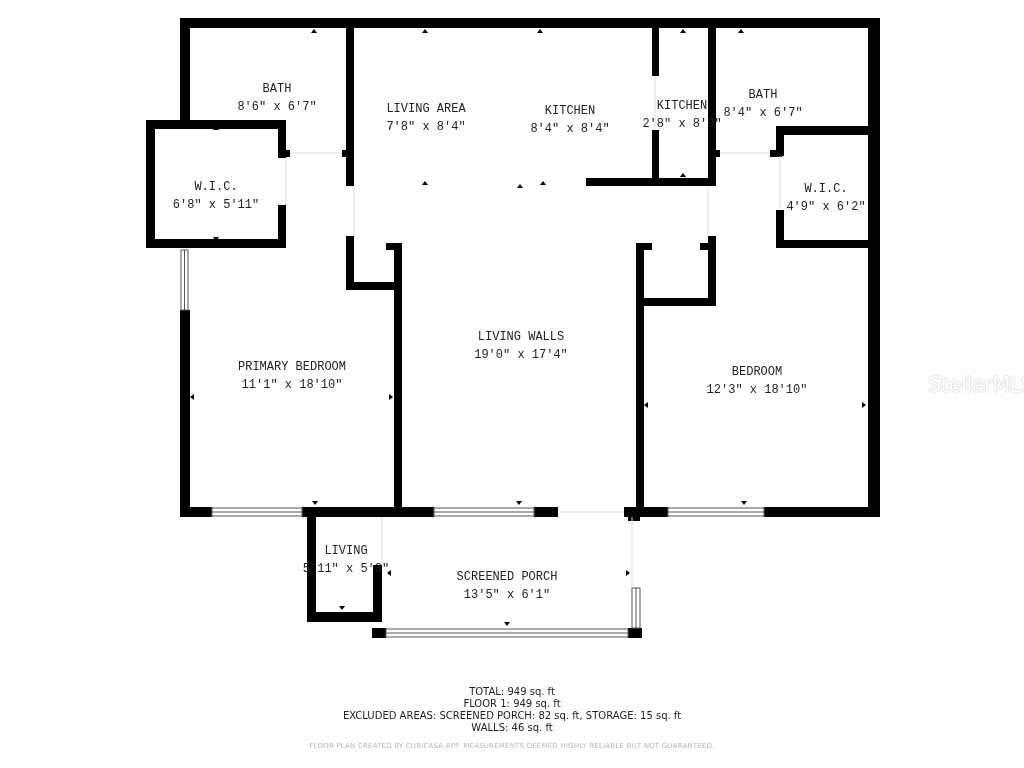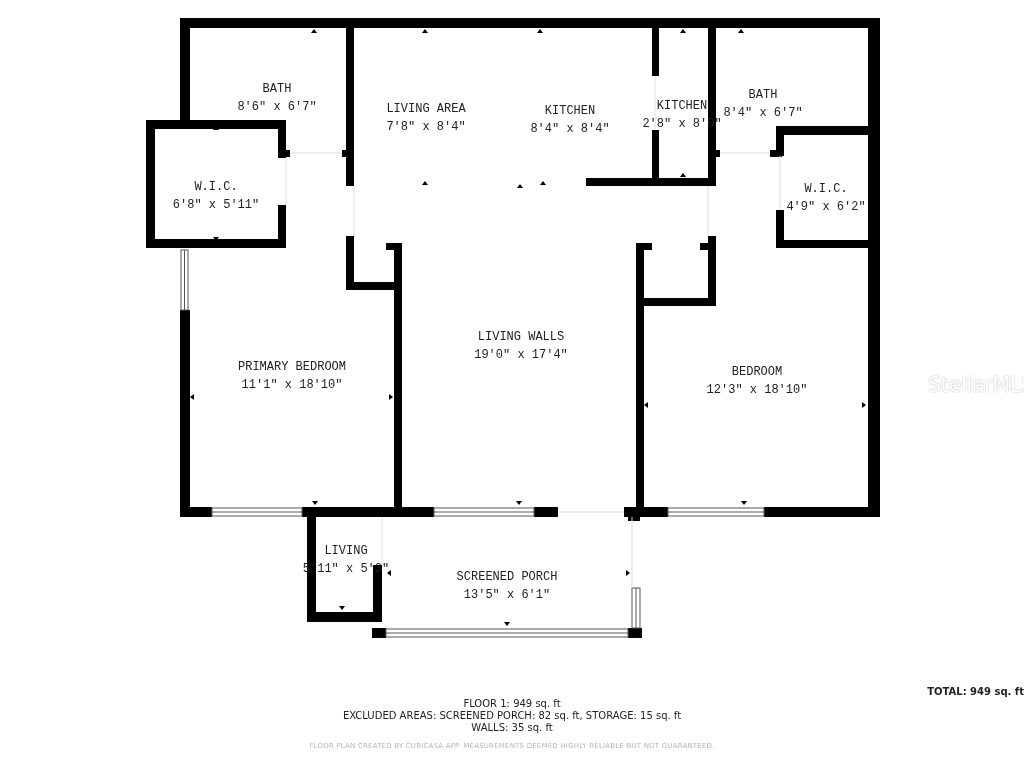--- a/index.html
+++ b/index.html
@@ -2,21 +2,21 @@
 <html><head>
   <meta charset="utf-8">
   <style>
     html, body { margin: 0; padding: 0; background: #ffffff; }
     body { width: 1024px; height: 768px; position: relative; overflow: hidden; font-family: "DejaVu Sans", sans-serif; }
     #plan { position: absolute; left: 0; top: 0; width: 1024px; height: 768px; }
     .room-label { position: absolute; text-align: center; color: #222; font-family: Liberation Mono, monospace; font-size: 12px; line-height: 18px; white-space: nowrap; transform: translateX(-50%); }
     .room-label .name { display: block; }
     .room-label .dim { display: block; }
     .summary { position: absolute; left: 0; width: 1024px; top: 686px; text-align: center; font-family: "DejaVu Sans", sans-serif; color: #222; font-size: 10px; line-height: 12px; }
-    .summary .total { font-weight: bold; text-align: right; }
+    .summary .total { font-weight: normal; }
     .disclaimer { position: absolute; left: 0; width: 1024px; top: 742px; text-align: center; font-family: "DejaVu Sans", sans-serif; color: #b5b5b5; font-size: 7px; letter-spacing: 0.2px; }
     .watermark { position: absolute; left: 928px; top: 373px; font-family: "DejaVu Sans", sans-serif; font-size: 21px; color: #ffffff; text-shadow: 0 0 2px #c8c8c8, 0 0 1px #bdbdbd; letter-spacing: -0.5px; }
   </style>
 </head>
 <body>
 
 <svg id="plan" viewBox="0 0 1024 768" xmlns="http://www.w3.org/2000/svg">
   <g fill="#000">
 
     <rect x="180" y="18" width="700" height="10"></rect>
@@ -187,16 +187,16 @@
   <span class="name">SCREENED PORCH</span>
   <span class="dim">13'5" x 6'1"</span>
 </div>
 
 <div class="watermark">StellarMLS</div>
 
 <div class="summary">
   <div class="total">TOTAL: 949 sq. ft</div>
   <div>FLOOR 1: 949 sq. ft</div>
   <div>EXCLUDED AREAS: SCREENED PORCH: 82 sq. ft, STORAGE: 15 sq. ft</div>
-  <div>WALLS: 35 sq. ft</div>
+  <div>WALLS: 46 sq. ft</div>
 </div>
 
 <div class="disclaimer">FLOOR PLAN CREATED BY CUBICASA APP. MEASUREMENTS DEEMED HIGHLY RELIABLE BUT NOT GUARANTEED.</div>
 
 </body></html>

